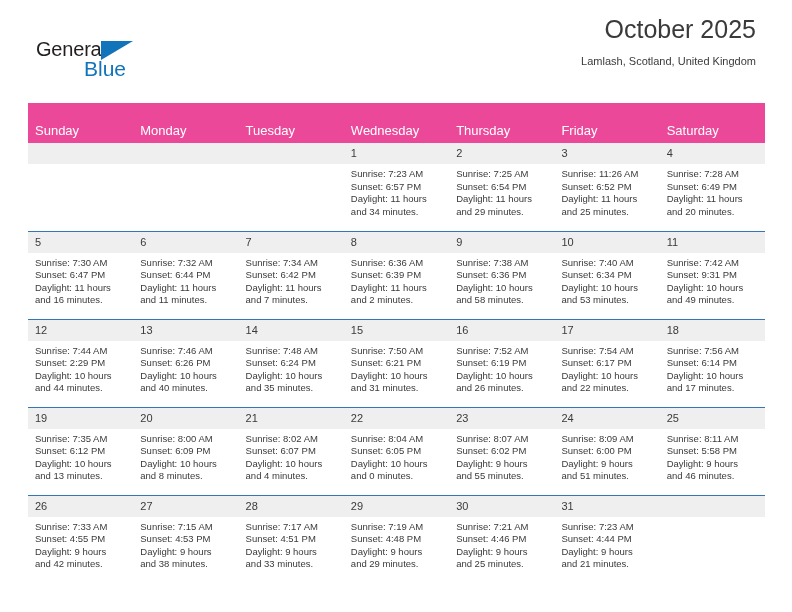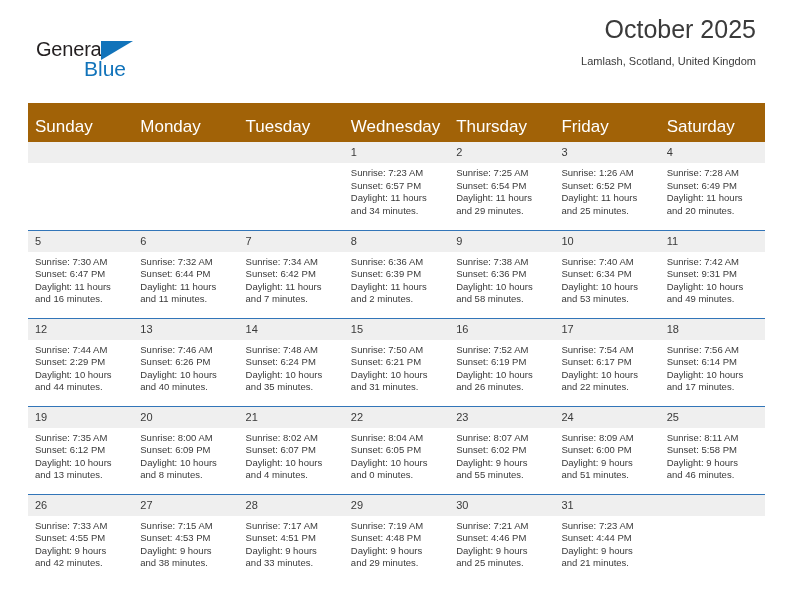--- a/index.html
+++ b/index.html
@@ -83,26 +83,26 @@
   
   .calendar {
     position: absolute;
     left: 28px;
     top: 103px;
     width: 737px;
     border-collapse: collapse;
     table-layout: fixed;
   }
   .calendar th {
-    background: #a16207;
+    background: #ec4899;
     color: #ffffff;
-    font-size: 17px;
+    font-size: 13px;
     font-weight: normal;
     text-align: left;
-    padding: 14px 0 5px 7px;
+    padding: 20px 0 5px 7px;
     height: 21px;
     border: none;
   }
   .calendar td {
     width: 105.28px;
     height: 88px;
     vertical-align: top;
     padding: 0;
     border: none;
     border-top: 1px solid #3275b8;
@@ -204,21 +204,21 @@
             <div class="info">
               <div>Sunrise: 7:25 AM</div>
               <div>Sunset: 6:54 PM</div>
               <div>Daylight: 11 hours</div>
               <div>and 29 minutes.</div>
             </div>
           </td>
         <td>
             <span class="daynum">3</span>
             <div class="info">
-              <div>Sunrise: 1:26 AM</div>
+              <div>Sunrise: 11:26 AM</div>
               <div>Sunset: 6:52 PM</div>
               <div>Daylight: 11 hours</div>
               <div>and 25 minutes.</div>
             </div>
           </td>
         <td>
             <span class="daynum">4</span>
             <div class="info">
               <div>Sunrise: 7:28 AM</div>
               <div>Sunset: 6:49 PM</div>

